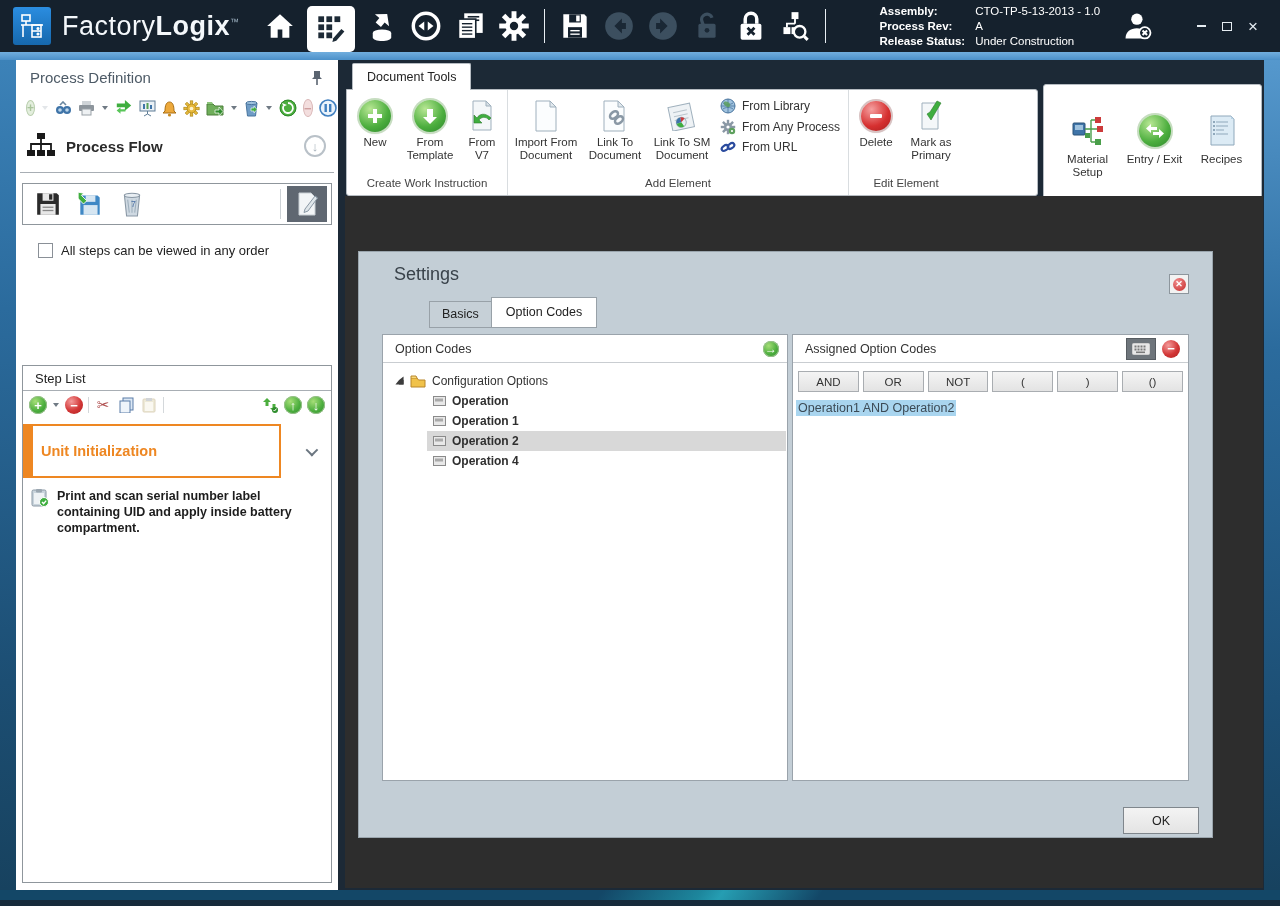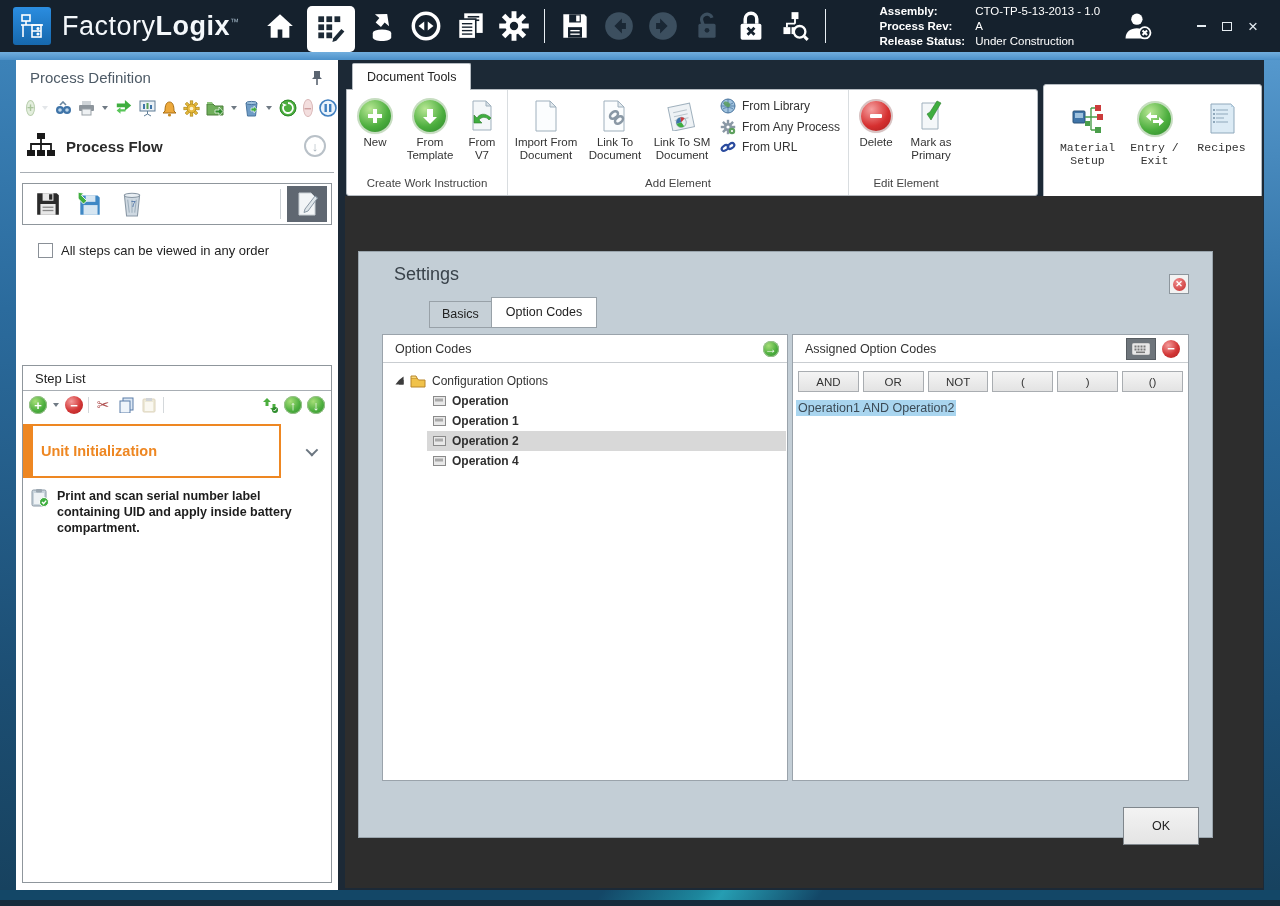--- a/index.html
+++ b/index.html
@@ -111,21 +111,21 @@
   .rsmall { display:flex; align-items:center; gap:6px; font-size:12px; color:#333; white-space:nowrap; }
   .gcircle-big { width:32px; height:32px; border-radius:50%;
                  background:radial-gradient(circle at 35% 28%, #b8e794, #4cae3e 58%, #2b872a);
                  box-shadow:0 0 0 2px #c6ddc0, 0 1px 2px rgba(0,0,0,.4);
                  display:flex; align-items:center; justify-content:center; }
   .rcircle-big { width:30px; height:30px; border-radius:50%;
                  background:radial-gradient(circle at 35% 28%, #f5a0a0, #d63030 58%, #a81d1d);
                  box-shadow:0 0 0 2px #d8c2c2, 0 1px 2px rgba(0,0,0,.4);
                  display:flex; align-items:center; justify-content:center; }
   .side-box { position:absolute; left:698px; top:24px; width:219px; height:116px; background:#fff;
-              border:1px solid #b6bcc2; border-radius:3px; display:flex; padding:16px 6px 0 10px;font-family:Liberation Mono, monospace; }
+              border:1px solid #b6bcc2; border-radius:3px; display:flex; padding:28px 6px 0 10px; }
   .side-item { width:70px; display:flex; flex-direction:column; align-items:center; }
   .side-item .ric { height:36px; display:flex; align-items:center; justify-content:center; }
   .side-item .rlab { font-size:11.5px; color:#333; text-align:center; line-height:13px; margin-top:4px; }
   .doc-area { position:absolute; left:0; top:136px; width:918px; height:692px; background:#2d2d2d; }
 
   
   .dialog { position:absolute; left:13px; top:191px; width:855px; height:587px; background:#c3ced6;
             border:1px solid #9aa5ad; box-shadow:0 0 0 1px #2d2d2d; }
   .dlg-title { position:absolute; left:35px; top:12px; font-size:18px; color:#39424a; }
   .dlg-close { position:absolute; left:810px; top:22px; width:20px; height:20px; background:#f2f2f2;
@@ -150,21 +150,21 @@
               border-bottom:5px solid #3c3c3c; border-right:5px solid #3c3c3c; width:0; margin:0 6px 2px 12px;
               transform:rotate(0deg) scale(.9); }
   .tree-label { margin-left:6px; position:relative; }
   .tree-row.child { padding-left:50px; }
   .tree-row.child .tree-label { font-weight:700; color:#2f2f2f; }
   .ops-row { display:flex; gap:4px; padding:8px 5px 0 5px; }
   .op-btn { flex:1; height:21px; background:linear-gradient(180deg,#f4f4f4,#e3e3e3); border:1px solid #a9adb1;
             font-size:11.5px; color:#333; display:flex; align-items:center; justify-content:center; }
   .expr-row { padding:9px 3px 0 3px; font-size:12.5px; }
   .expr { background:#a9d5ef; color:#3c4a55; padding:1px 2px; }
-  .ok-btn { position:absolute; left:764px; top:555px; width:76px; height:38px;
+  .ok-btn { position:absolute; left:764px; top:555px; width:76px; height:27px;
             background:linear-gradient(180deg,#f3f3f3,#e4e4e4); border:1px solid #7f868c;
             font-size:12.5px; color:#222; display:flex; align-items:center; justify-content:center; }
 
   .dim { opacity:.45; }
   svg { display:block; }
 </style>
 </head>
 <body>
 
 <div class="window">

